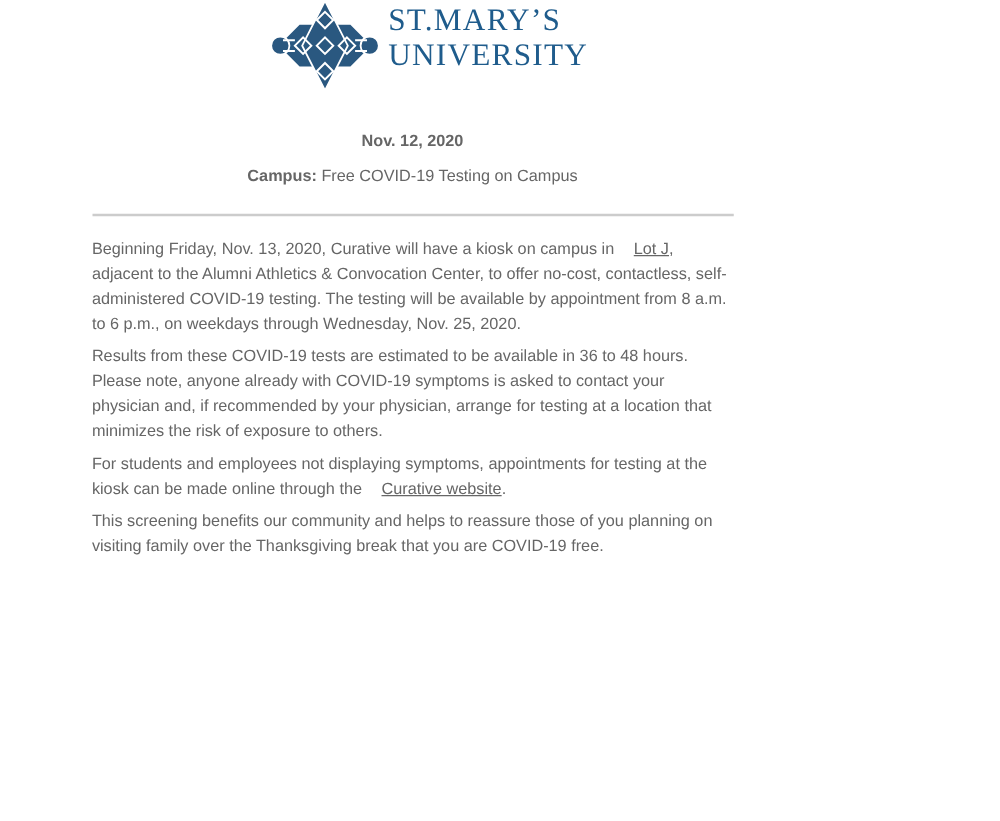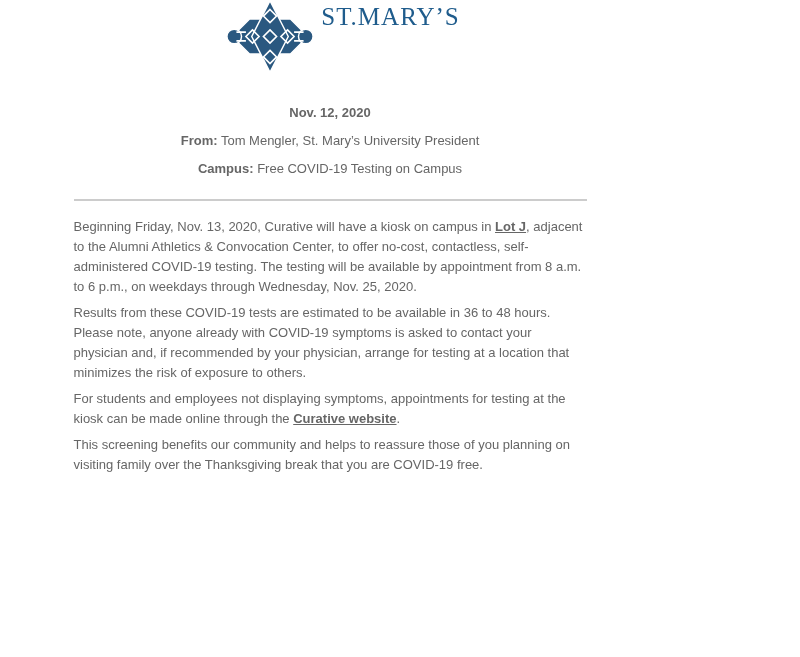--- a/index.html
+++ b/index.html
@@ -58,24 +58,25 @@
   .memo p { margin: 0; }
   .meta-line { margin: 0 0 8px 0 !important; text-align: center; }
   .meta-label, .date-line { font-weight: bold; }
   .divider {
     height: 0;
     border-top: 2px solid var(--divider-gray, #cccccc);
     margin: 20px 0 16px 0;
   }
   .body-paragraph { margin: 0 0 6px 0 !important; }
   .inline-link {
-    font-weight: bold;
+    font-weight: normal;
     text-decoration: underline;
     color: inherit;
     cursor: pointer;
+    margin-left: 12px;
   }
 </style>
 </head>
 <body>
 
 <div class="page">
 
   <div class="logo-row">
     <div class="logo-group">
       <svg class="crest" viewBox="0 0 120 100" aria-hidden="true">
@@ -89,30 +90,30 @@
         <path class="crest-knot" d="M60 13 L69 22 L60 31 L51 22 Z"></path>
         <path class="crest-knot" d="M60 41 L69 50 L60 59 L51 50 Z"></path>
         <path class="crest-knot" d="M60 69 L69 78 L60 87 L51 78 Z"></path>
         <path class="crest-knot" d="M36 41 L45 50 L36 59 L27 50 Z"></path>
         <path class="crest-knot" d="M84 41 L93 50 L84 59 L75 50 Z"></path>
         <path class="crest-knot" d="M14 44 H27 M14 56 H27"></path>
         <path class="crest-knot" d="M93 44 H106 M93 56 H106"></path>
       </svg>
       <div class="wordmark">
         <div>ST.MARY’S</div>
+        <div>UNIVERSITY</div>
       </div>
     </div>
   </div>
 
   <div class="memo">
 
     <p class="meta-line date-line">Nov. 12, 2020</p>
 
 
-    <p class="meta-line"><span class="meta-label">From:</span><span> Tom Mengler, St. Mary’s University President</span></p>
 
     <p class="meta-line"><span class="meta-label">Campus:</span><span> Free COVID-19 Testing on Campus</span></p>
 
     <div class="divider"></div>
 
 
     <p class="body-paragraph"><span>Beginning Friday, Nov. 13, 2020, Curative will have a kiosk on campus in </span><a class="inline-link">Lot J</a><span>, adjacent to the Alumni Athletics &amp; Convocation Center, to offer no-cost, contactless, self-administered COVID-19 testing. The testing will be available by appointment from 8 a.m. to 6 p.m., on weekdays through Wednesday, Nov. 25, 2020.</span></p>
 
 
     <p class="body-paragraph">Results from these COVID-19 tests are estimated to be available in 36 to 48 hours. Please note, anyone already with COVID-19 symptoms is asked to contact your physician and, if recommended by your physician, arrange for testing at a location that minimizes the risk of exposure to others.</p>

